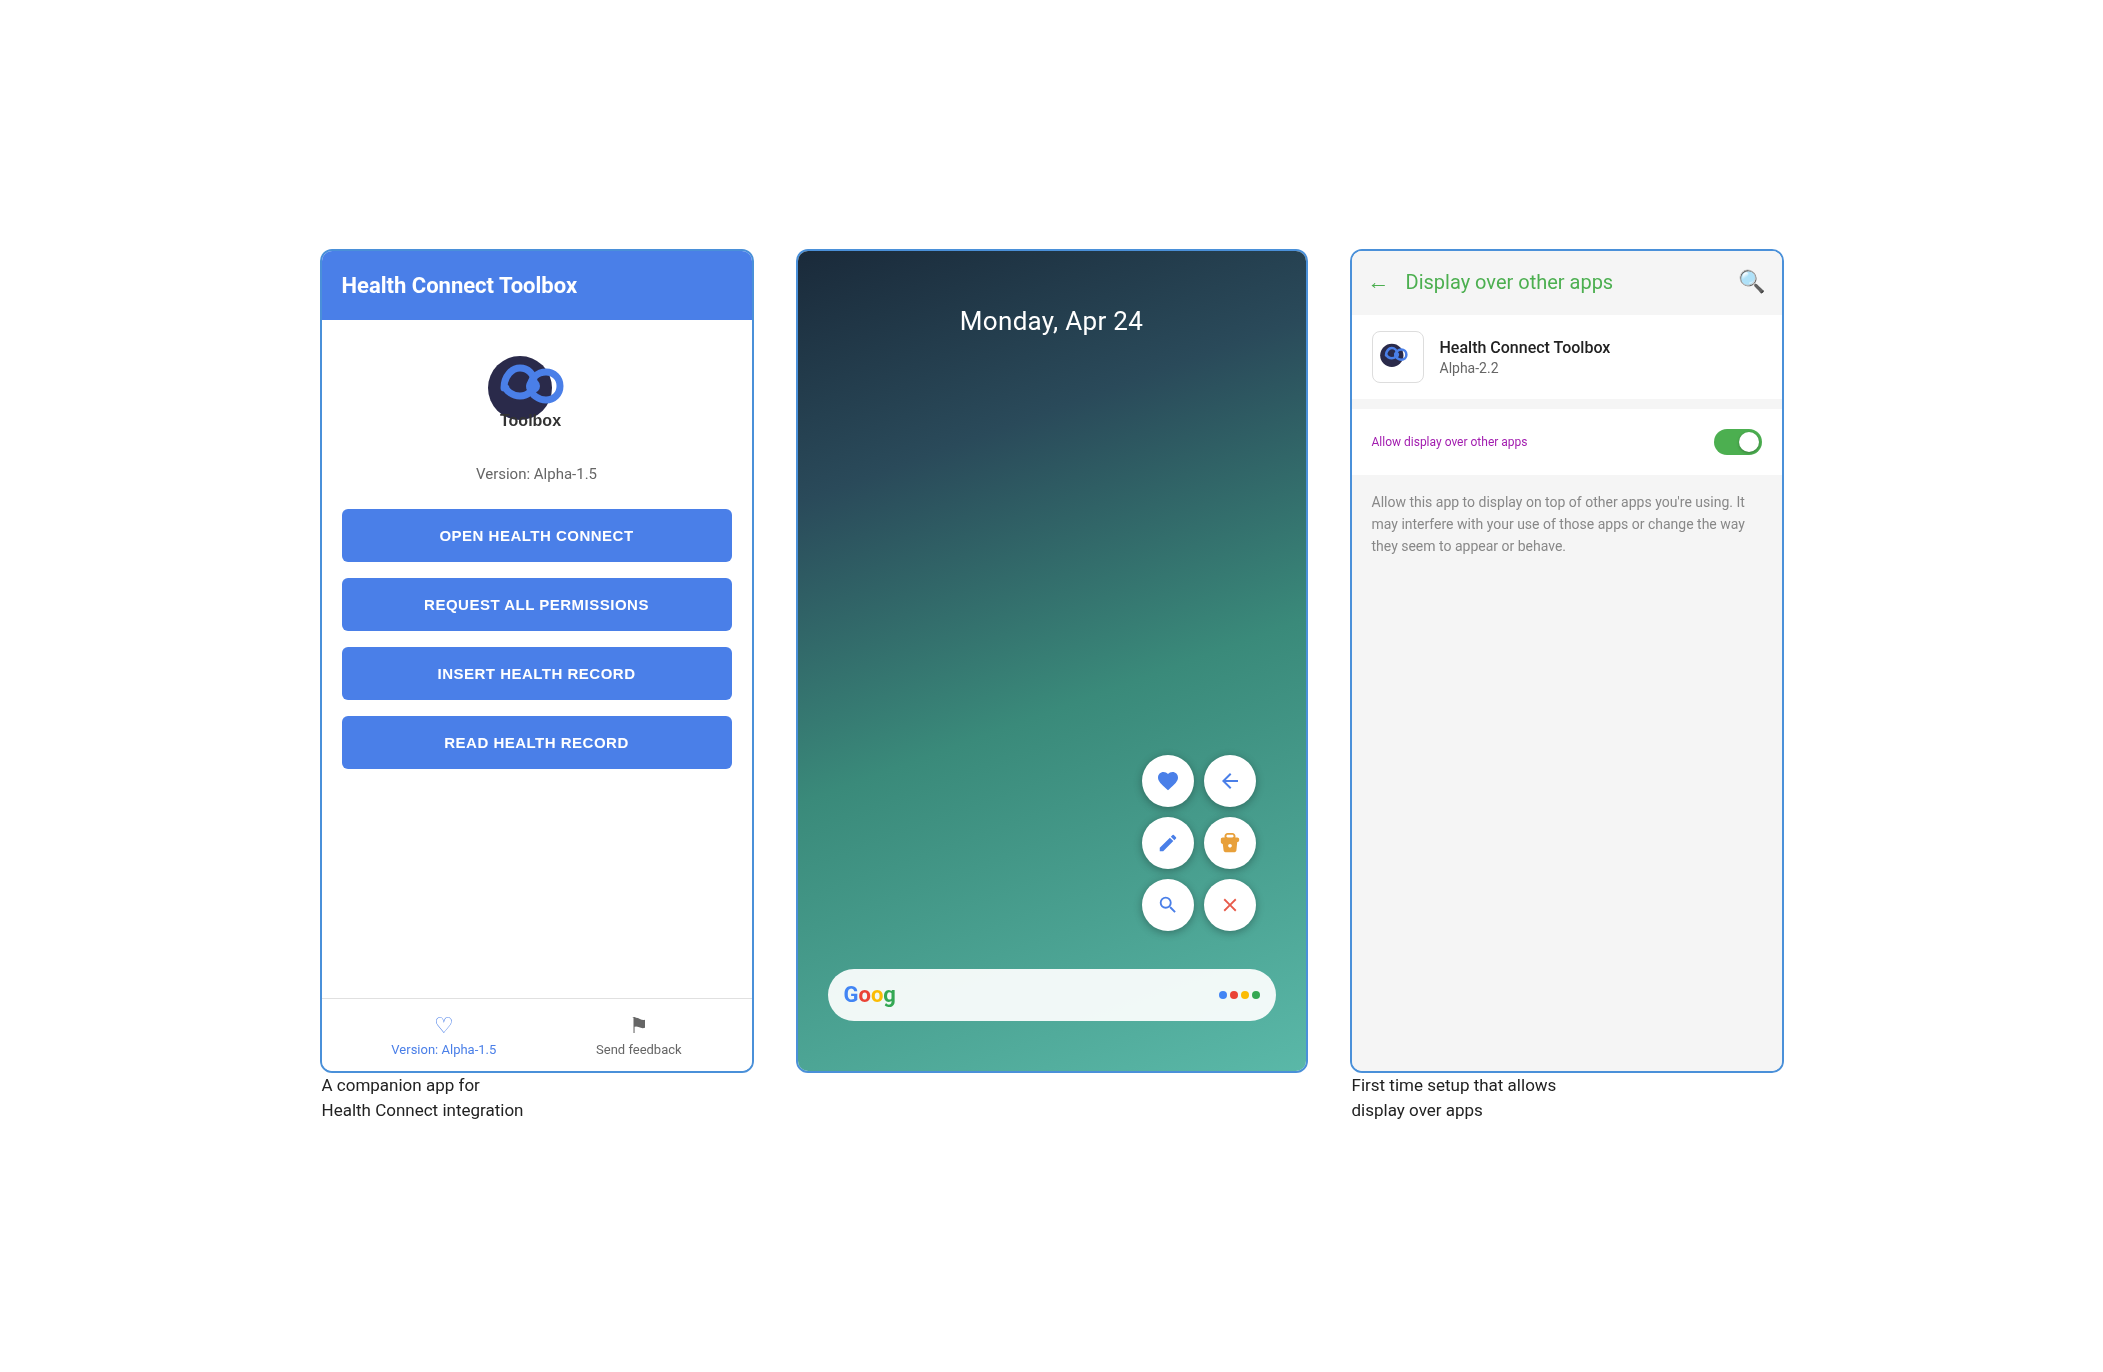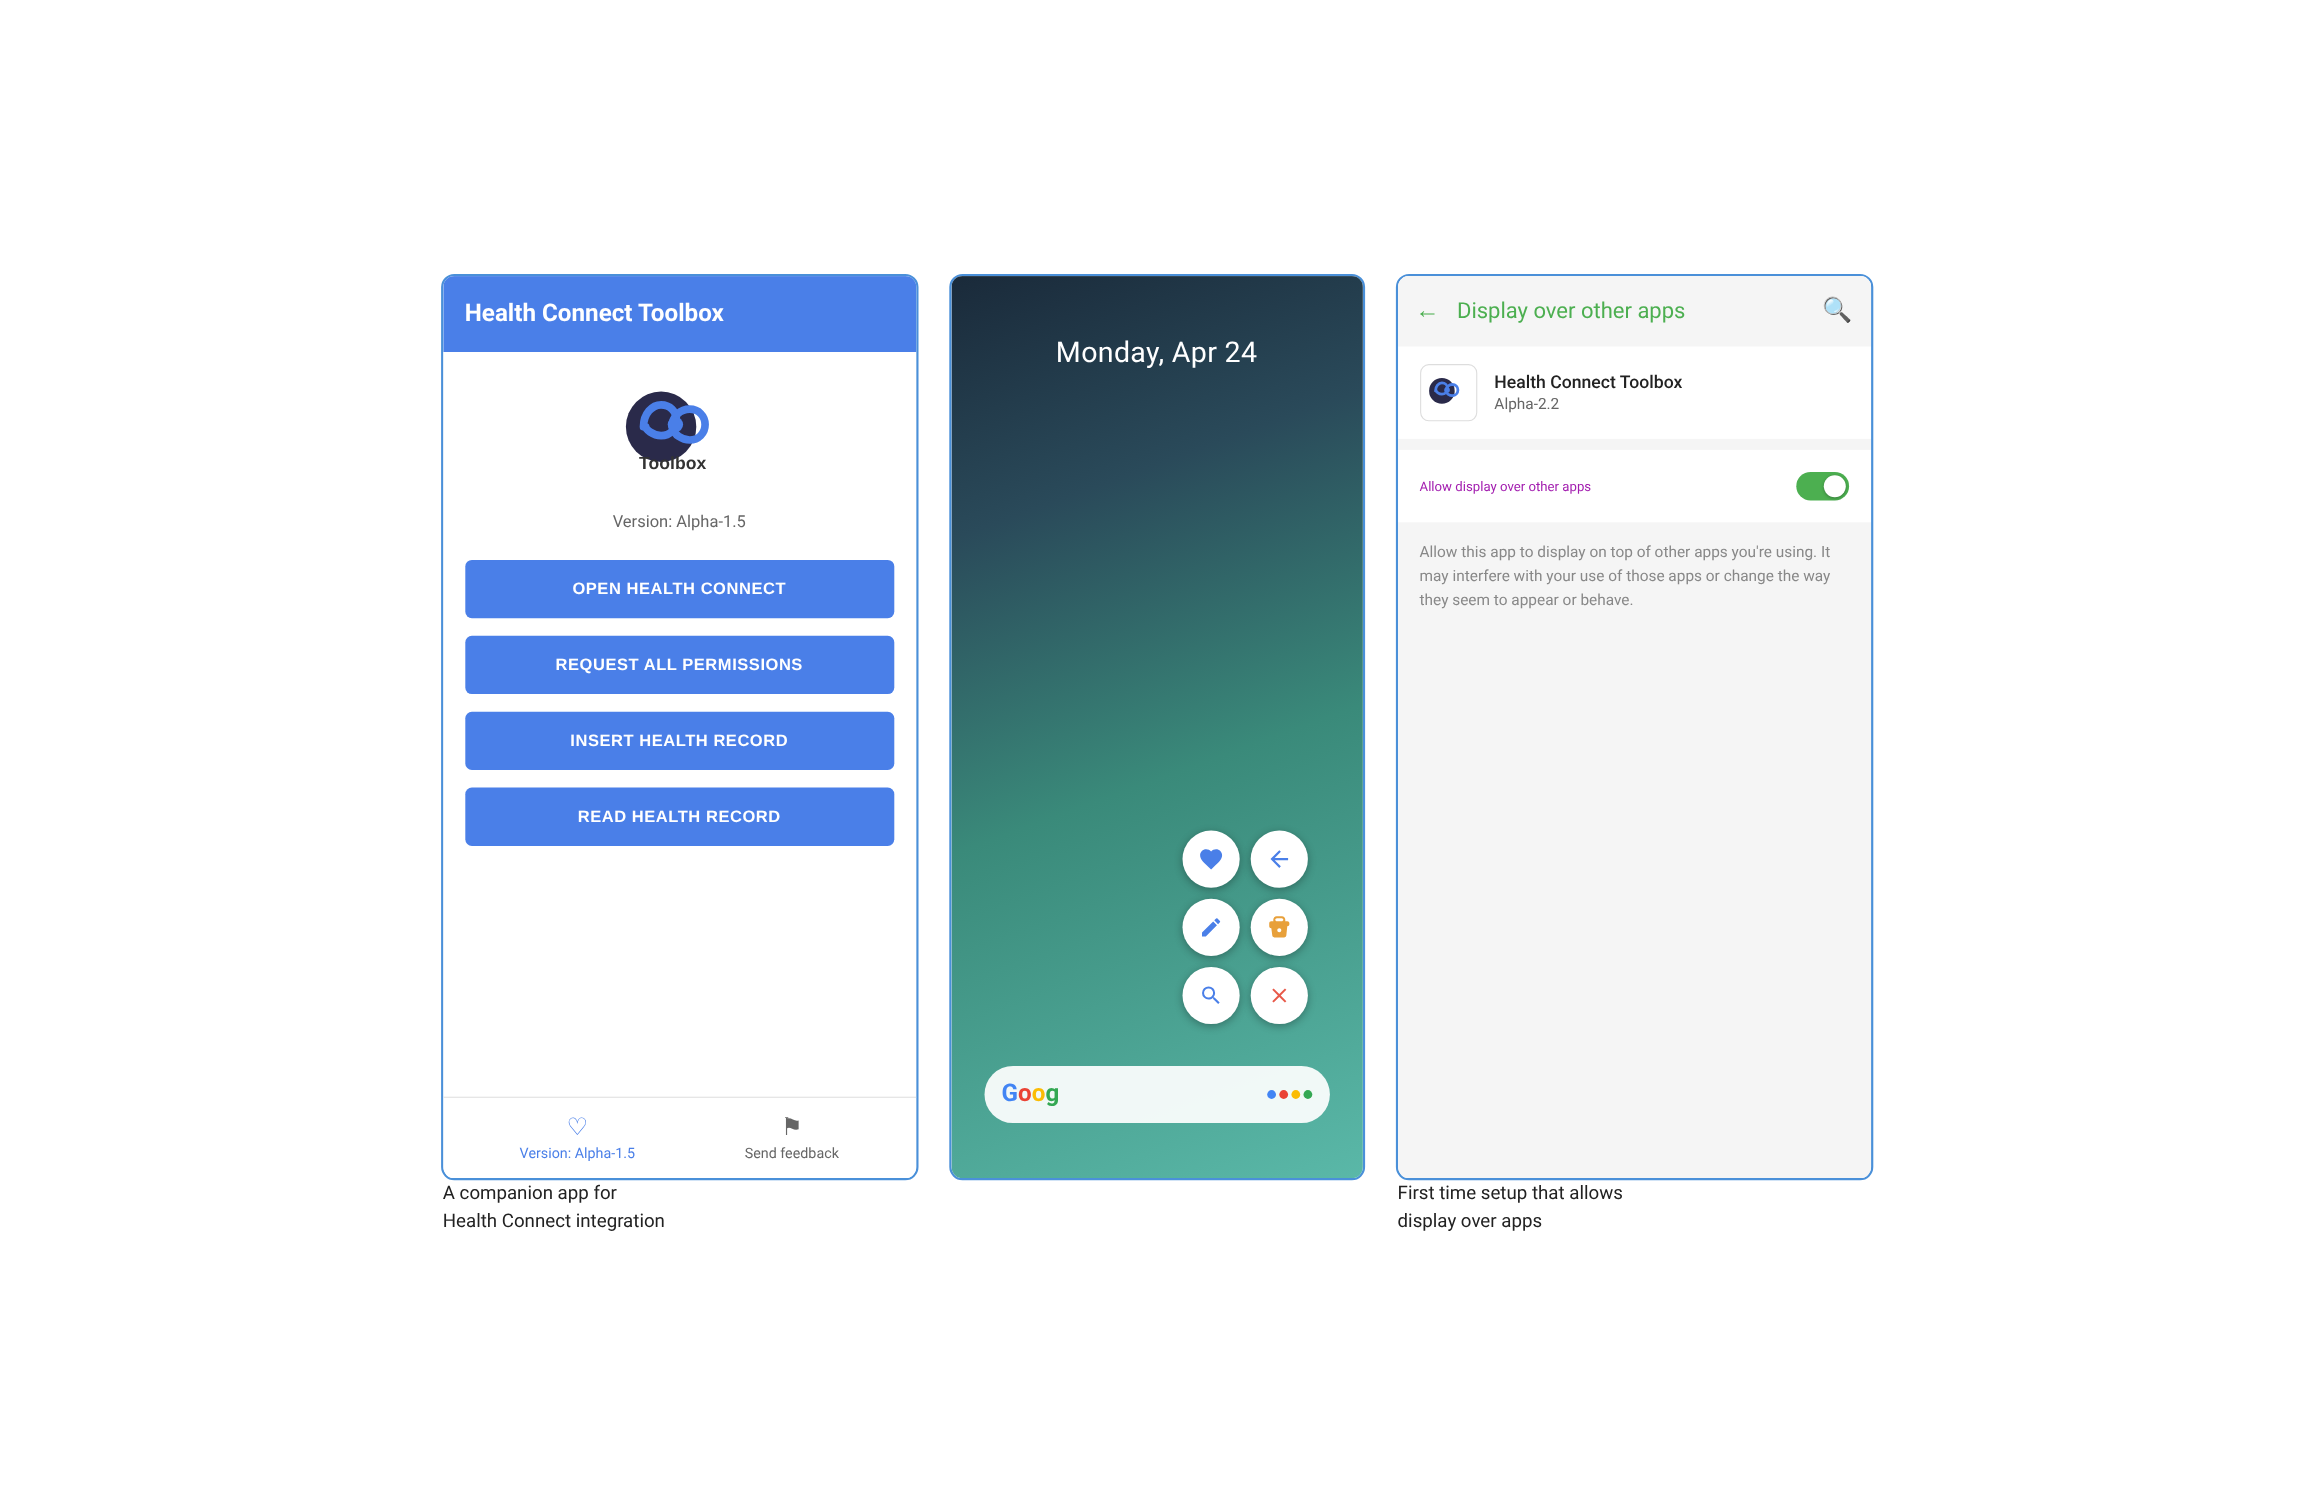--- a/index.html
+++ b/index.html
@@ -12,21 +12,21 @@
       flex-direction: column;
       align-items: center;
       justify-content: center;
     }
 
     .main-container {
       display: flex;
       flex-direction: row;
       align-items: flex-start;
       justify-content: center;
-      gap: 28px;
+      gap: 42px;
       padding: 30px;
       width: 100%;
     }
 
     
     .panel {
       display: flex;
       flex-direction: column;
       align-items: center;
     }
@@ -127,21 +127,21 @@
       color: #4a7fe8;
     }
 
     .footer-label-gray {
       font-size: 13px;
       color: #666;
     }
 
     
     .phone-screen {
-      width: 374px;
+      width: 508px;
       min-height: 820px;
       position: relative;
       overflow: hidden;
       background: linear-gradient(160deg, #1a2a3a 0%, #2a4a5a 25%, #3a8a7a 55%, #5ab8a8 100%);
     }
 
     .date-display {
       position: absolute;
       top: 55px;
       left: 0; right: 0;

